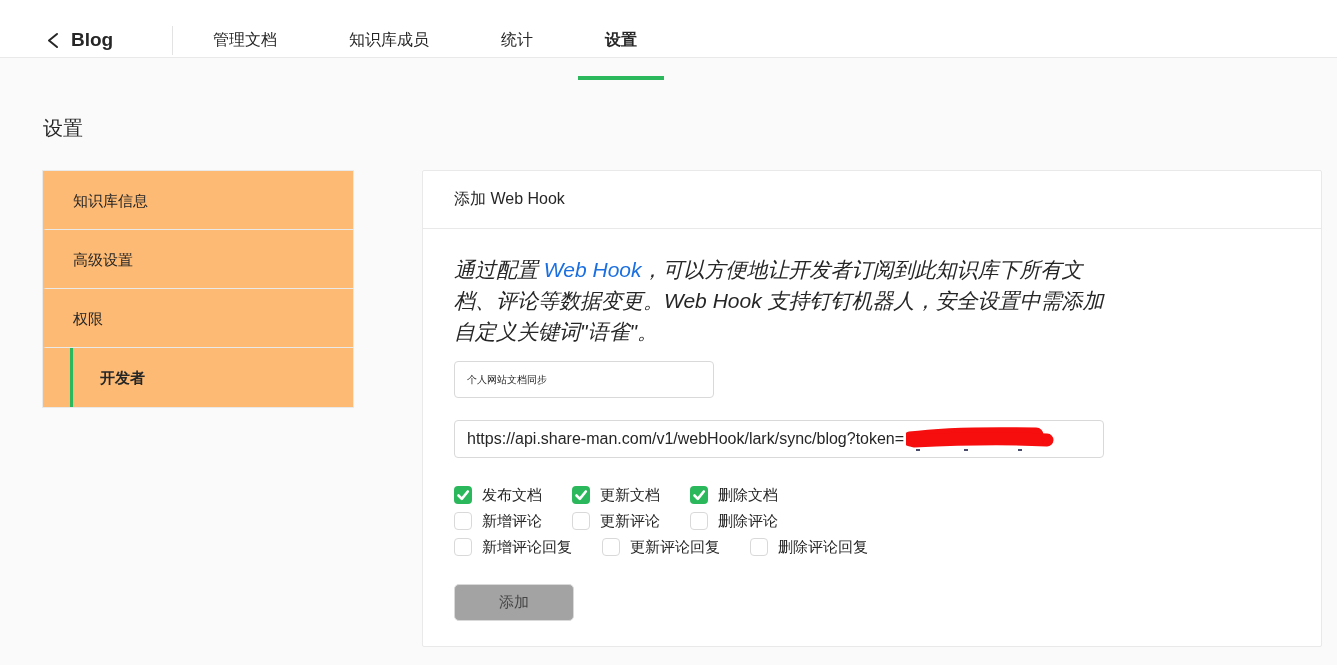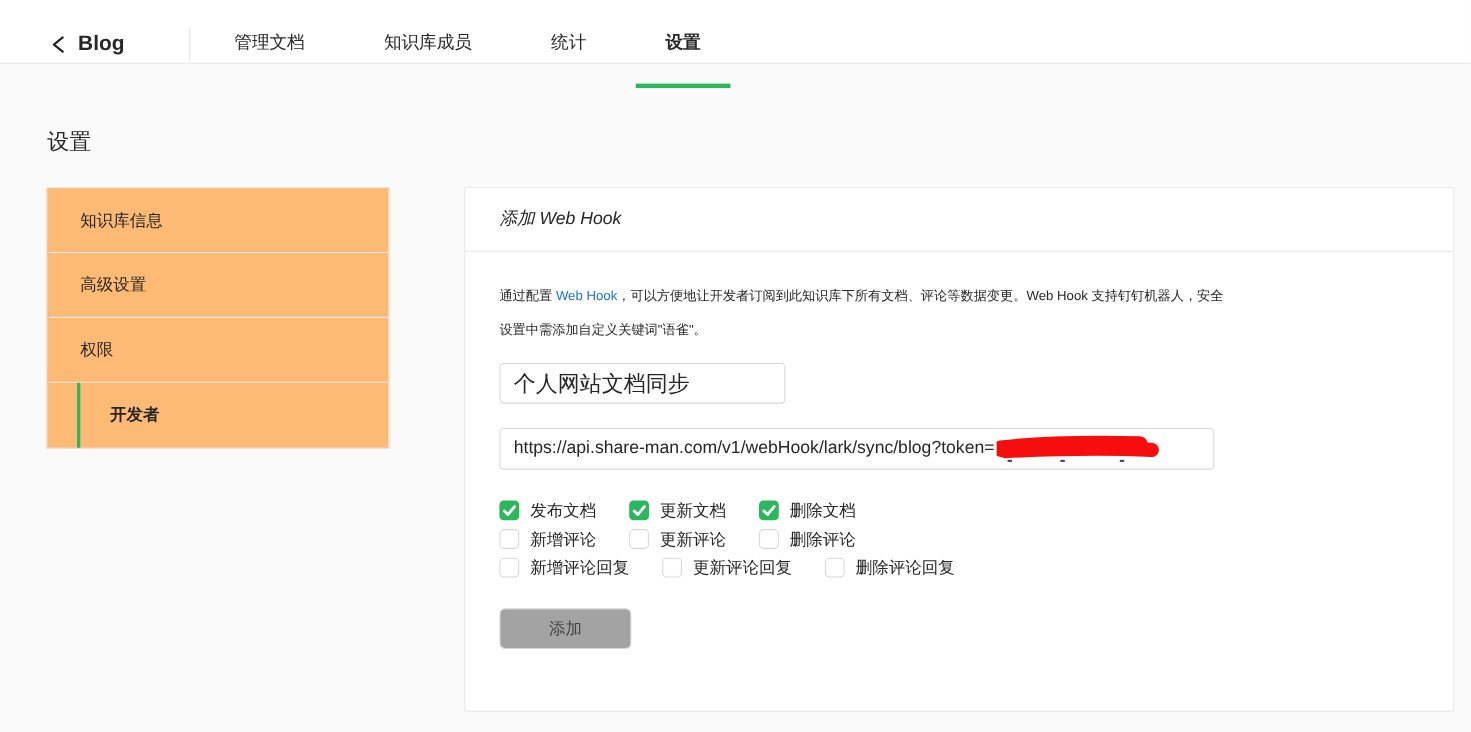--- a/index.html
+++ b/index.html
@@ -58,31 +58,31 @@
   }
   .side-item:last-child{border-bottom:none;margin-left:27px;}
   .side-item.active{border-left-color:var(--green);font-weight:700;}
   
   .panel{
     position:absolute;left:422px;top:170px;width:900px;height:477px;
     background:#ffffff;border:1px solid var(--border);border-radius:2px;
   }
   .panel-header{
     height:58px;border-bottom:1px solid var(--border);
-    display:flex;align-items:center;padding-left:31px;font-size:16px;font-style:italic;
+    display:flex;align-items:center;padding-left:31px;font-size:16px;
   }
   .panel-body{padding:25px 31px 0;}
   .desc{
-    font-size:12px;line-height:31px;max-width:668px;margin:0 0 14px;
+    font-size:21px;line-height:31px;max-width:668px;margin:0 0 14px;font-style:italic;
   }
   .desc a{color:var(--link);text-decoration:none;cursor:pointer;}
   .input{
     display:flex;align-items:center;
     border:1px solid var(--input-border);border-radius:4px;background:#fff;
-    font-size:20px;color:var(--text);padding:0 12px;white-space:nowrap;
+    font-size:10px;color:var(--text);padding:0 12px;white-space:nowrap;
   }
   .input-name{width:260px;height:37px;margin-bottom:22px;}
   .input-url{width:650px;height:38px;margin-bottom:24px;font-size:16px;overflow:visible;}
   .input-url .urltext{flex-shrink:0;}
   .redaction{flex-shrink:0;margin-left:2px;display:block;}
   
   .cb-group{margin-bottom:24px;}
   .cb-row{display:flex;align-items:center;height:26px;font-size:15px;}
   .cb-item{display:flex;align-items:center;margin-right:30px;cursor:pointer;}
   .cbox{

